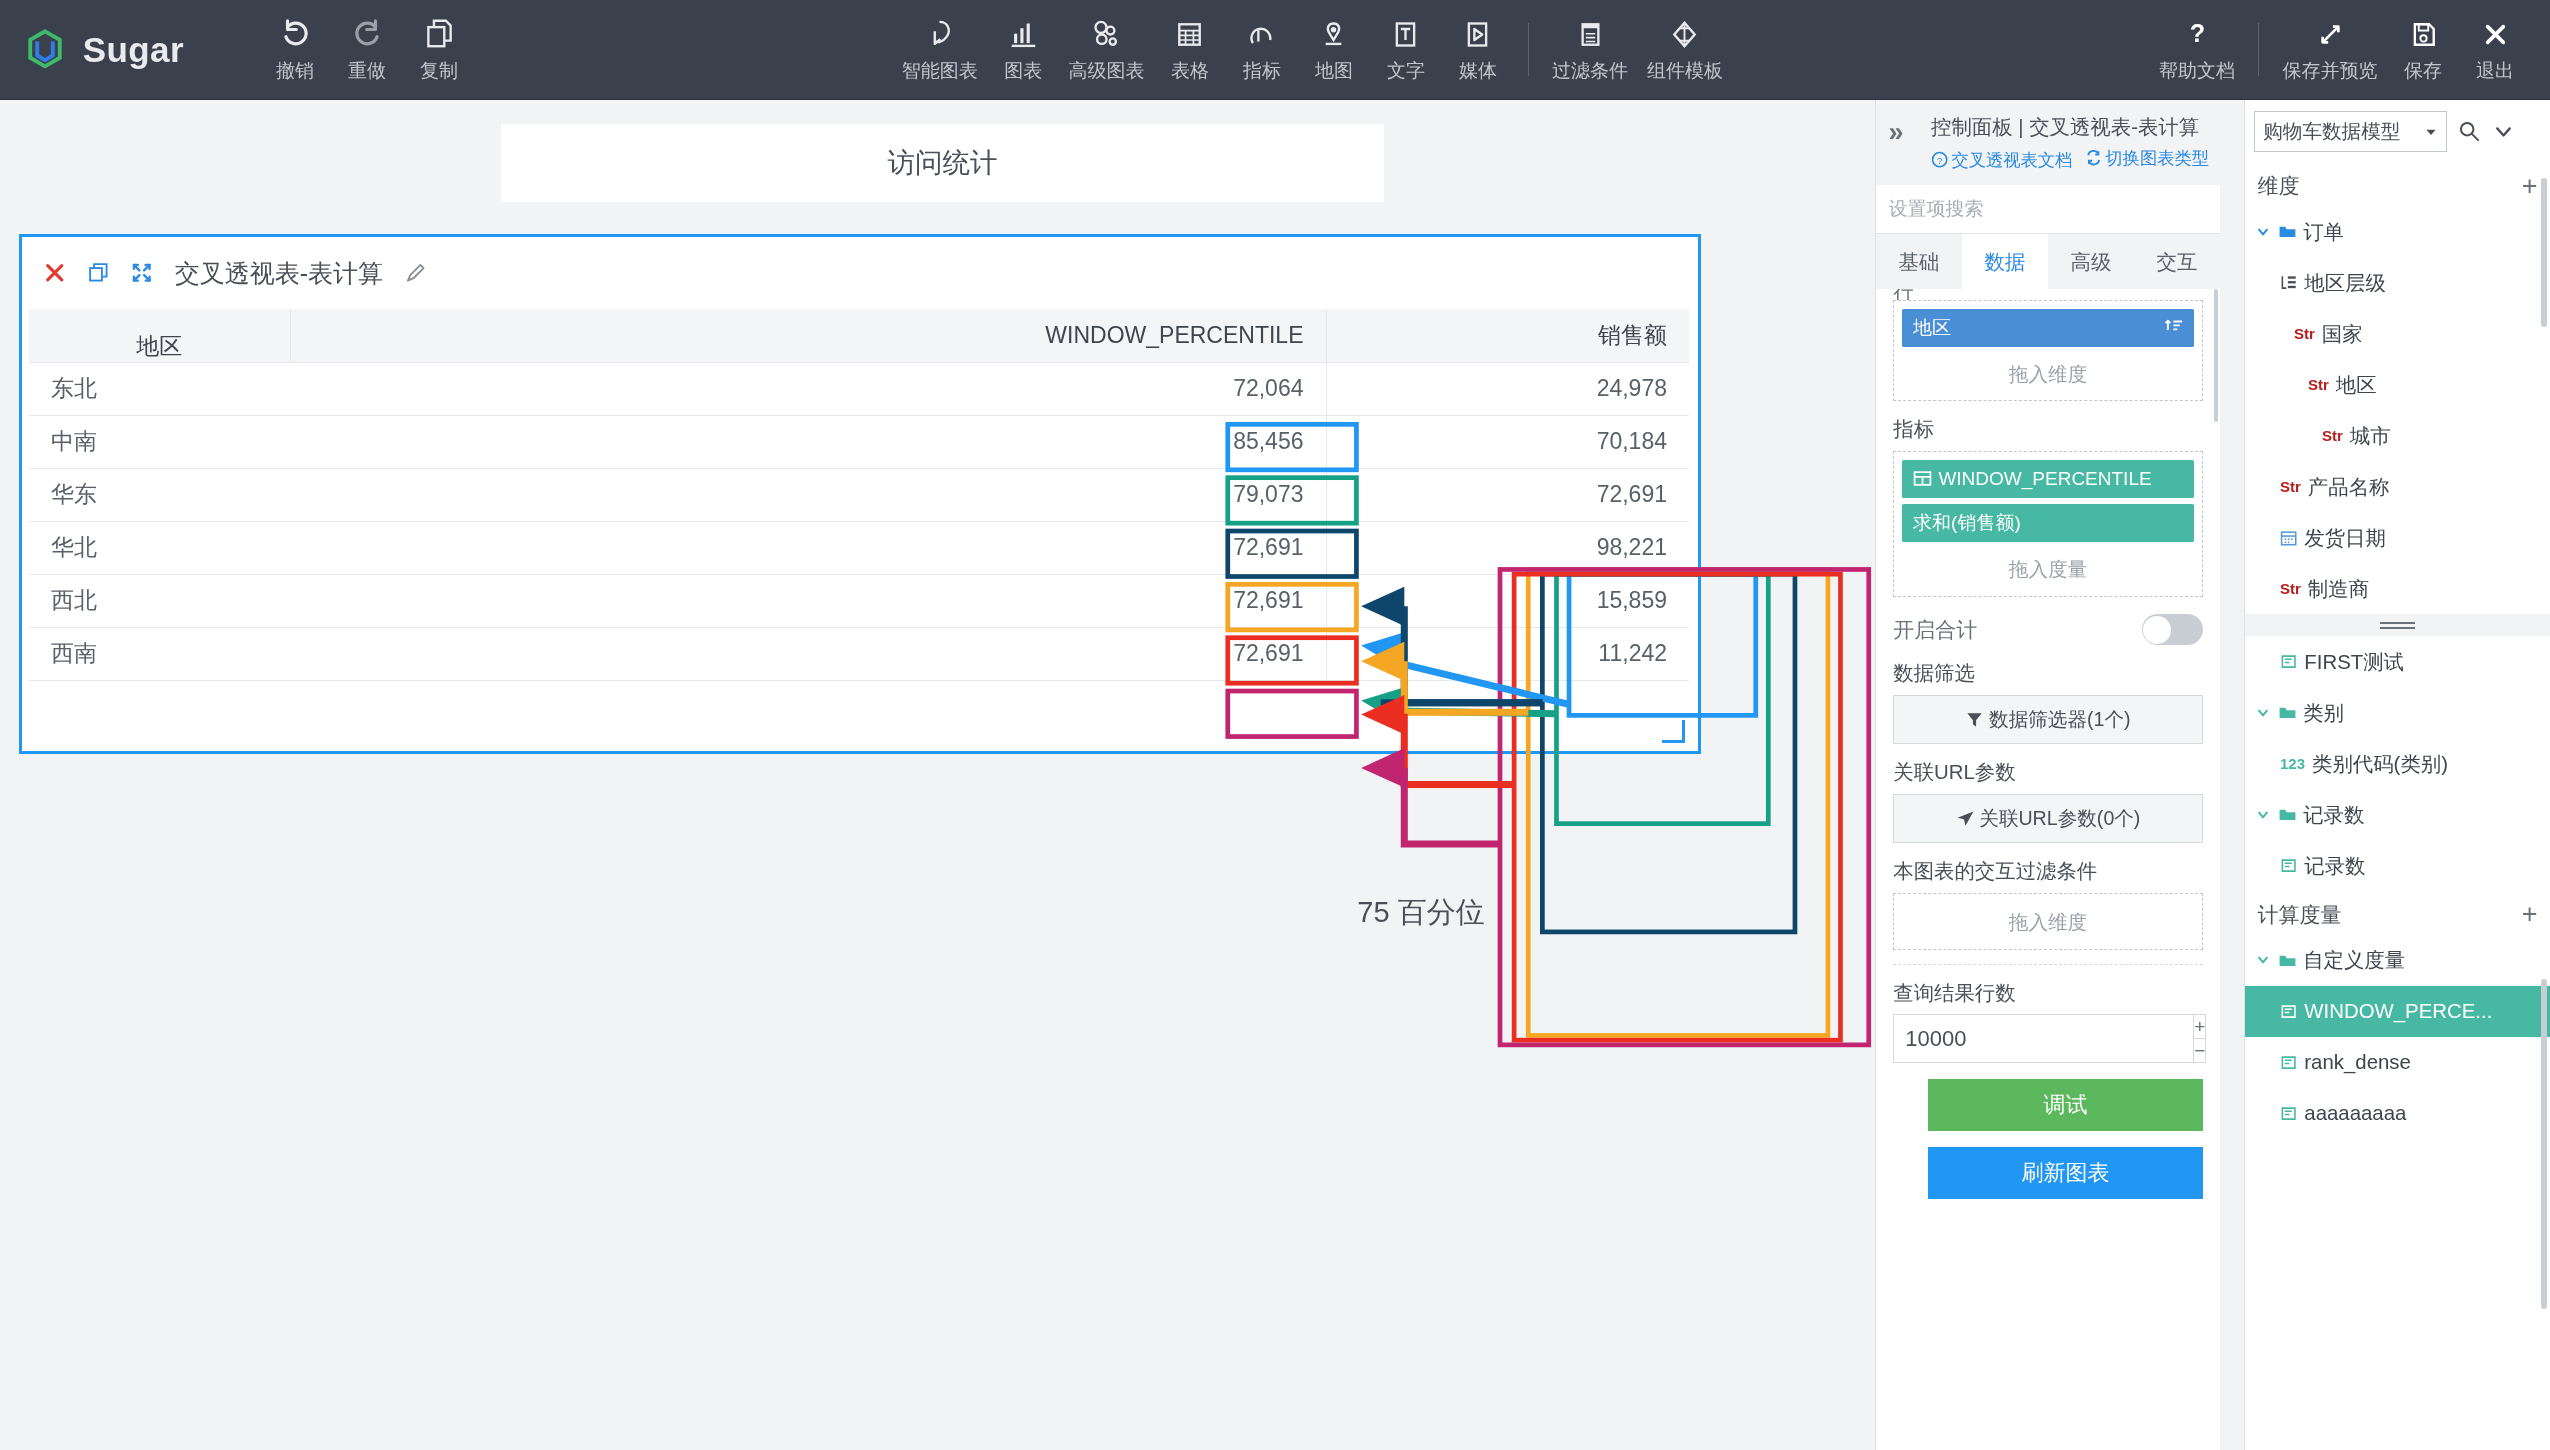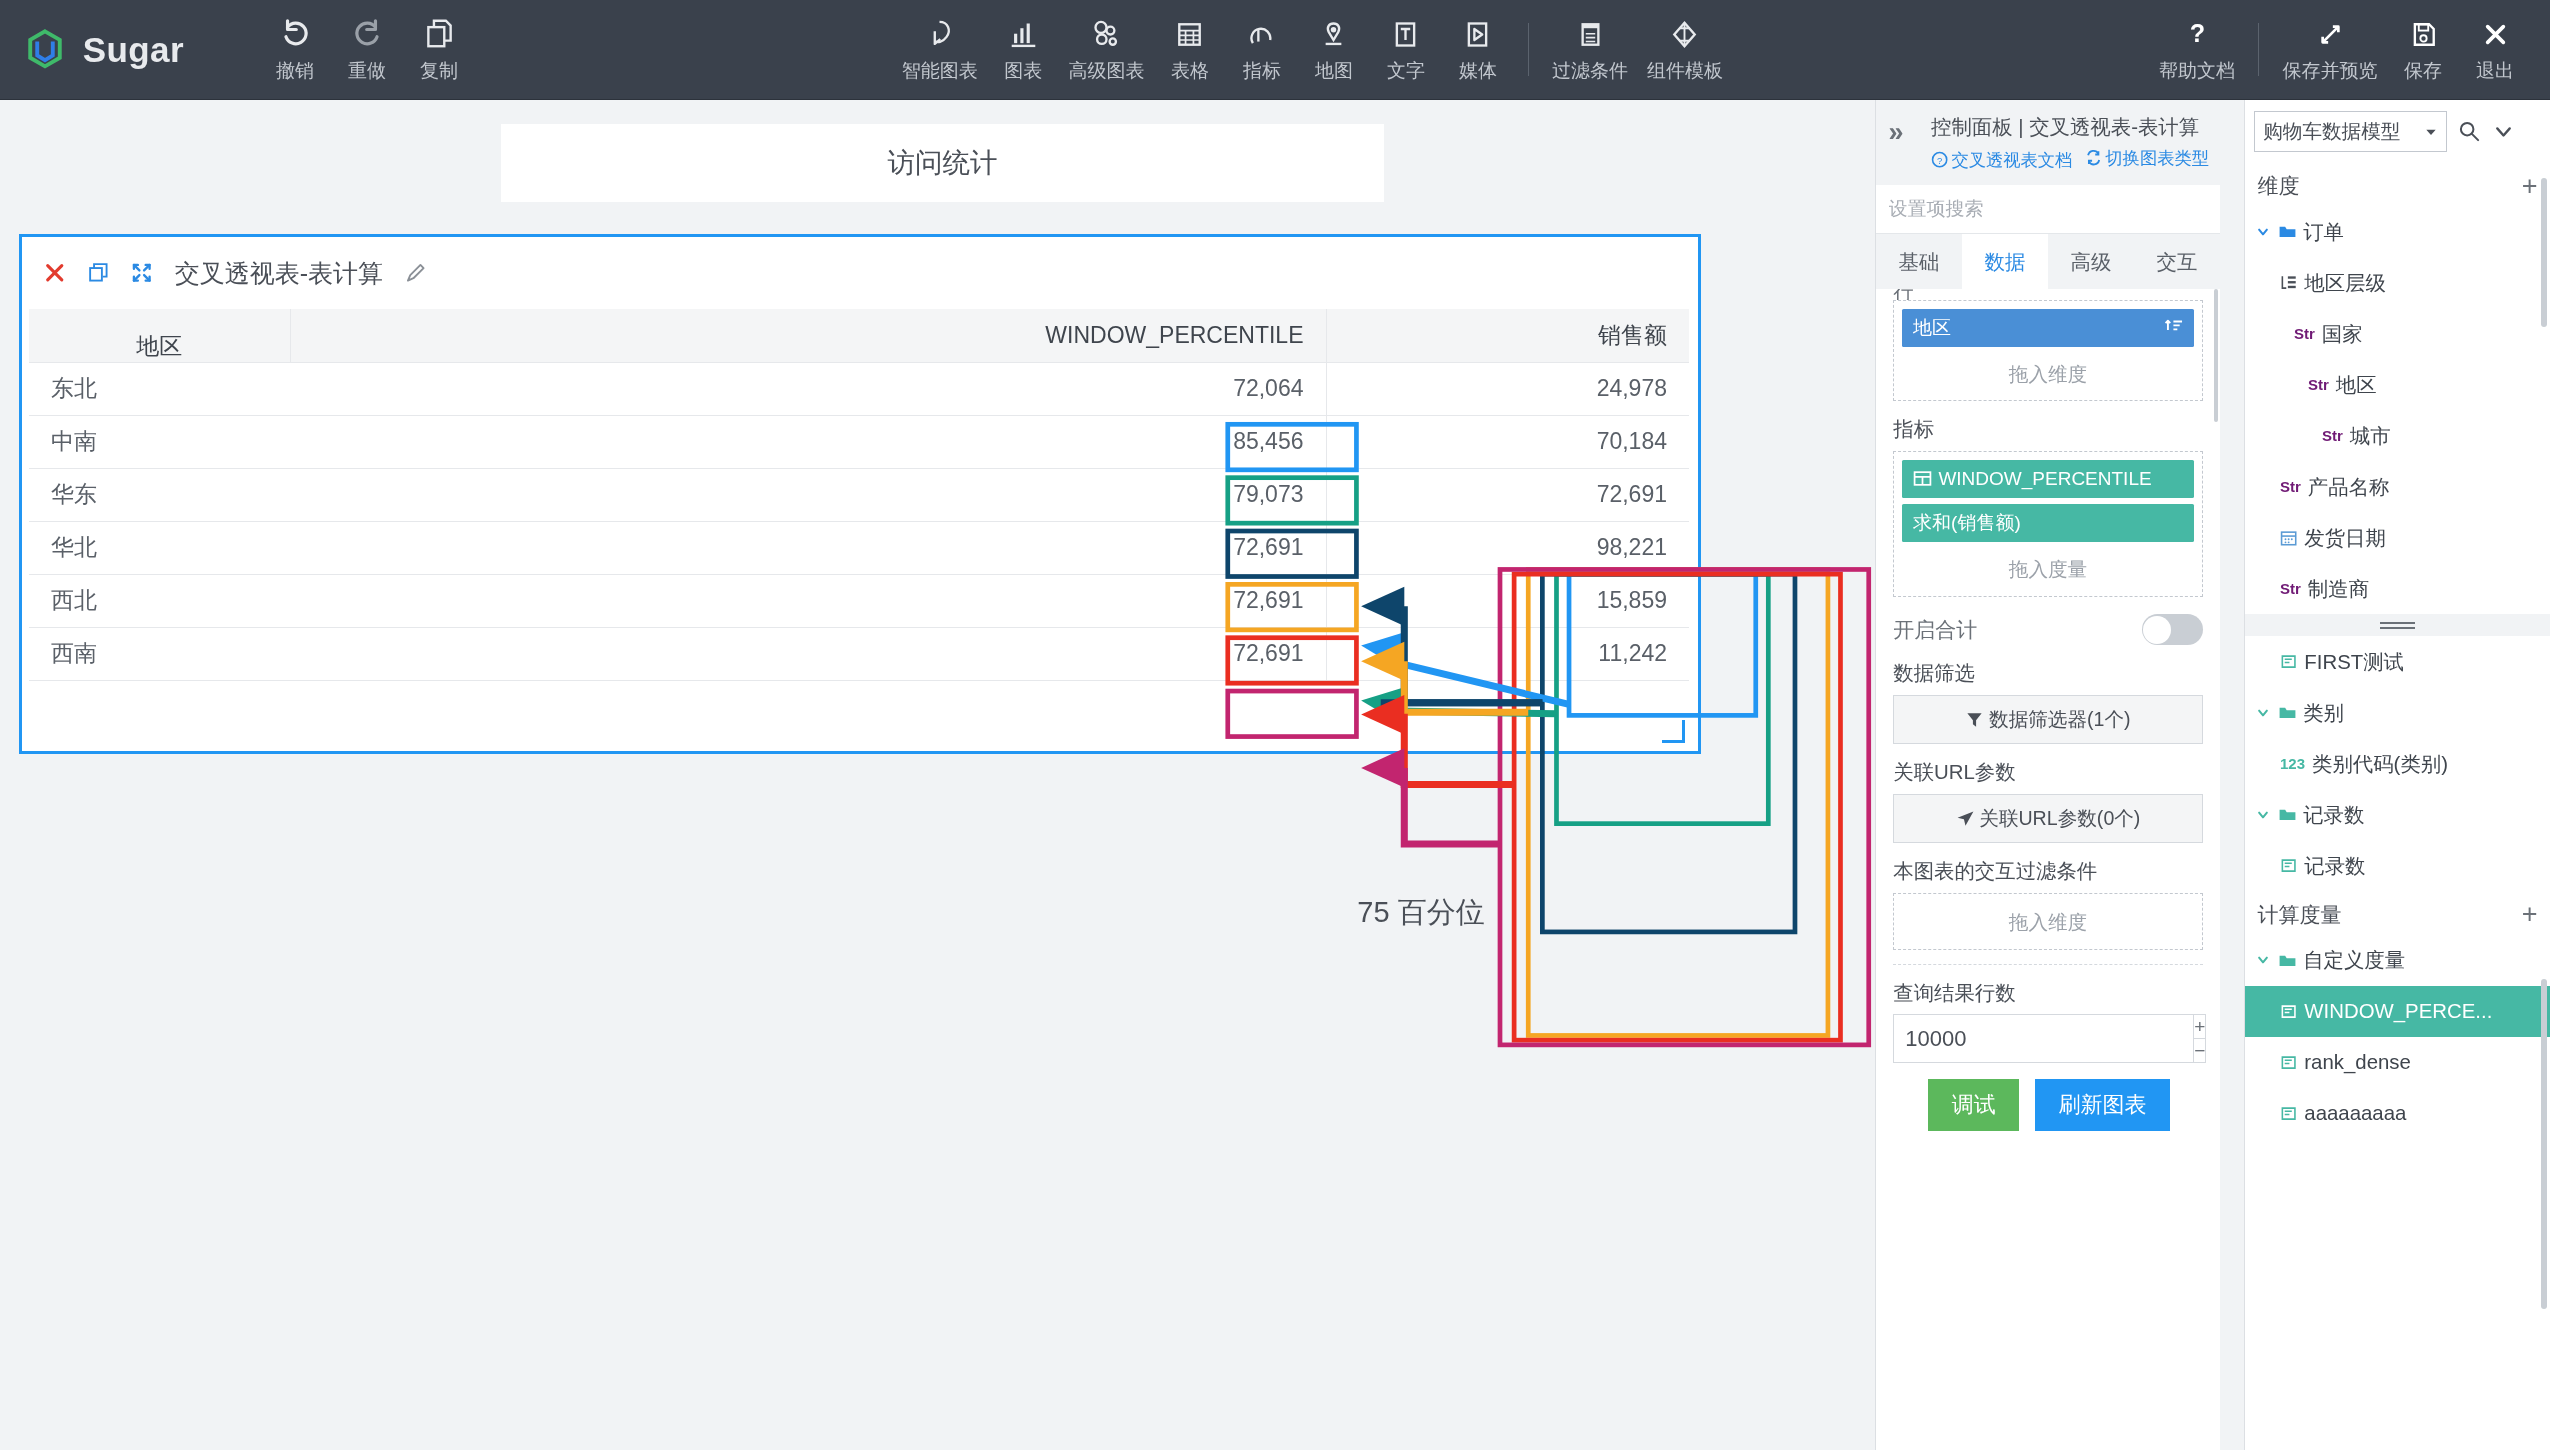--- a/index.html
+++ b/index.html
@@ -132,21 +132,21 @@
   .numrow { display: flex; margin-top: 6.3px; }
   .numrow input {
     flex: 1; height: 49px; border: 0.8px solid #d5d9de; border-right: none; outline: none;
     padding-left: 11px; font-size: 22px; color: #4a4f57;
     font-family: "Liberation Sans", sans-serif;
   }
   .spin { width: 30px; border: 0.8px solid #d5d9de; display: flex; flex-direction: column; }
   .spin div { flex: 1; display: flex; align-items: center; justify-content: center; font-size: 19px; color: #6b7178; }
   .spin div:first-child { border-bottom: 0.8px solid #d5d9de; }
 
-  .btnrow { display: flex; gap: 15.7px; margin-top: 15.7px; padding-left: 35px; }
+  .btnrow { display: flex; gap: 15.7px; margin-top: 15.7px; padding-left: 35px; flex-direction: column; }
   .btn { height: 52px; padding: 0 23.5px; display: flex; align-items: center; justify-content: center;
          font-size: 22px; color: #fff; cursor: pointer; }
   .btn.green { background: #5cb85c; }
   .btn.blue { background: #2196f3; }
 
   #cfg-scroll { position: absolute; right: 1.6px; top: 0; width: 4.7px; height: 133px; background: #c9ced4; border-radius: 2.4px; }
 
   
   #dp {
     position: absolute; left: 2244px; top: 100px; width: 306px; height: 1350px;
@@ -156,21 +156,21 @@
   #dp-model {
     border: 0.8px solid #c3c8cf; height: 41px; display: flex; align-items: center;
     padding: 0 7.8px; font-size: 19.6px; color: #4a4f57; gap: 24px; cursor: pointer;
   }
   .dp-sect { display: flex; align-items: center; justify-content: space-between; padding: 7.8px 12.6px 4.7px 12.6px; }
   .dp-sect .t { font-size: 21px; color: #4a4f57; }
   .dp-sect .plus { font-size: 27px; color: #6b7178; cursor: pointer; }
   .tree-item { display: flex; align-items: center; height: 51px; font-size: 20.4px; color: #3f454d; padding-right: 7.8px; cursor: pointer; }
   .tree-item .tw { width: 23.5px; display: flex; align-items: center; justify-content: center; }
   .tag { font-size: 15px; font-weight: bold; margin-right: 7px; }
-  .tag.str { color: #701a75; }
+  .tag.str { color: #b91c1c; }
   .tag.num123 { color: #46b8a4; }
   .tree-item.sel { background: #46b8a4; color: #fff; }
   .dp-divider { background: #f1f3f5; height: 22px; display: flex; align-items: center; justify-content: center; }
   .dp-divider .grip { width: 35px; }
   .dp-divider .grip div { height: 2.4px; background: #6b7178; margin: 2.4px 0; }
   #dp-sb1 { position: absolute; right: 3.1px; top: 78px; width: 6.3px; height: 149px; background: #c9ced4; border-radius: 3.1px;}
   #dp-sb2 { position: absolute; right: 3.1px; top: 879px; width: 6.3px; height: 330px; background: #c9ced4; border-radius: 3.1px;}
 </style>
 </head>
 <body>

